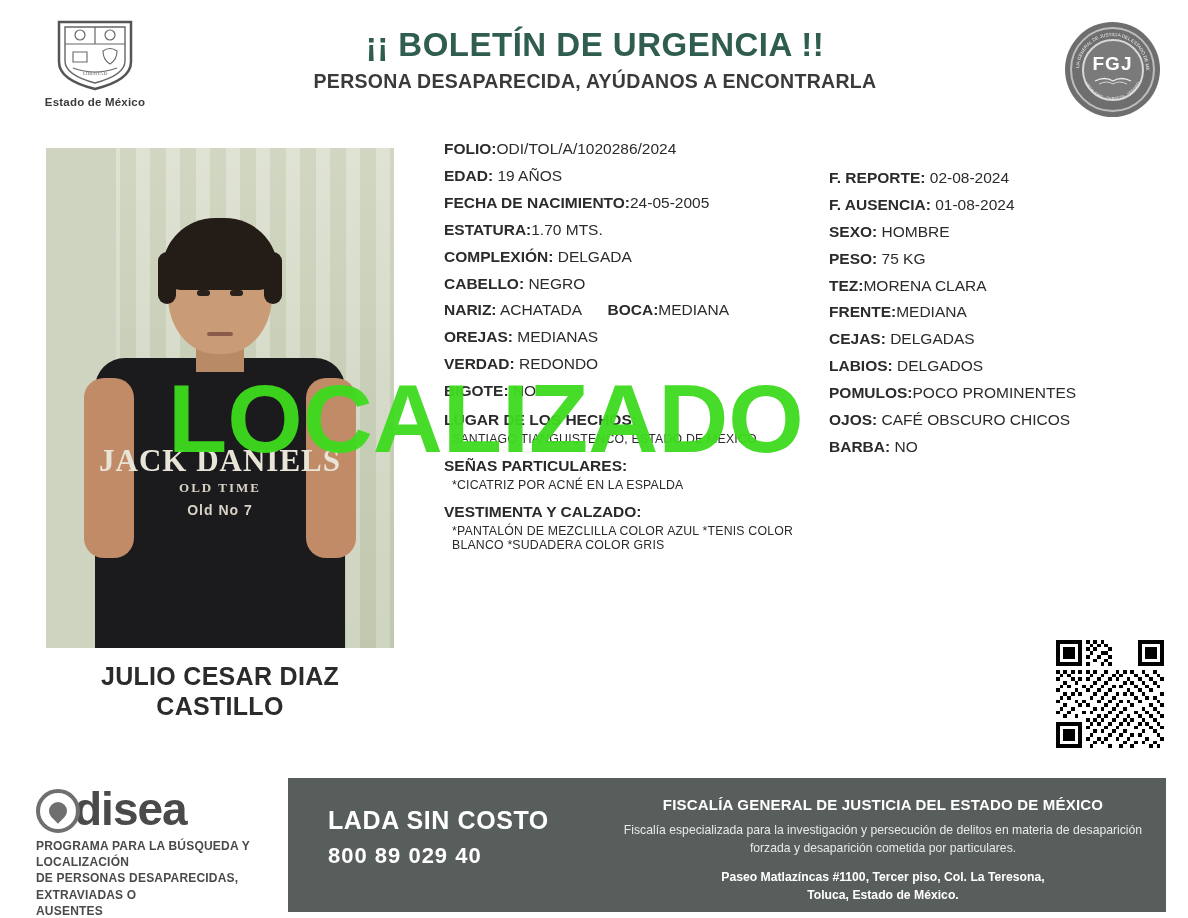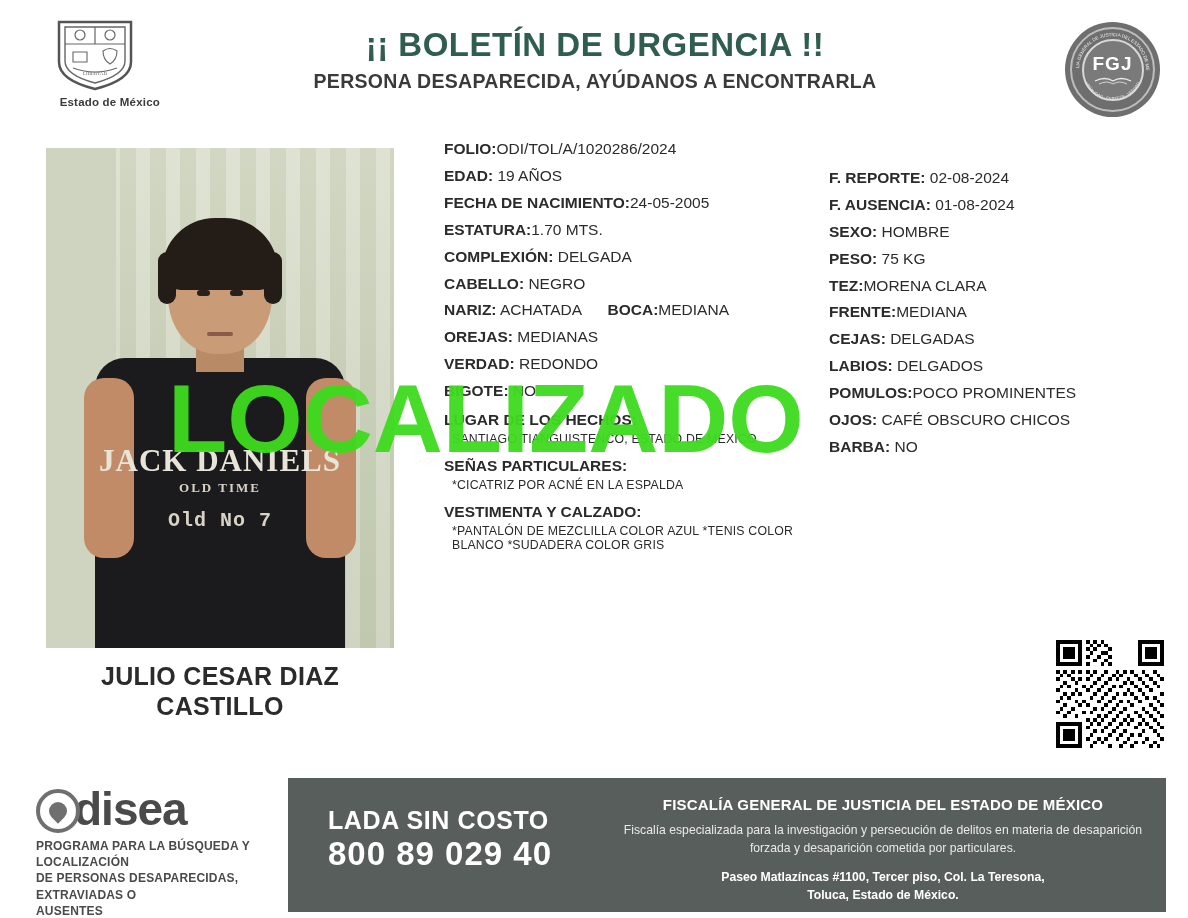--- a/index.html
+++ b/index.html
@@ -11,21 +11,21 @@
     color: #2a2a2a;
     position: relative;
     overflow: hidden;
   }
 
   
   .header {
     position: absolute; left:0; top:0; width:1188px; height:130px;
   }
   .edomex-seal {
-    position:absolute; left:30px; top:18px; width:130px; text-align:right;
+    position:absolute; left:30px; top:18px; width:130px; text-align:center;
   }
   .edomex-seal .shield {
     width:84px; height:74px; margin:0 auto;
     position:relative;
   }
   .edomex-seal .shield svg { display:block; }
   .edomex-seal .seal-label {
     font-size:11.5px; font-weight:bold; color:#3b3b3b; letter-spacing:0.2px;
     margin-top:4px;
   }
@@ -122,22 +122,22 @@
     color:#e9e4d8; font-family:"Liberation Serif", serif; font-weight:bold;
     font-size:31px; letter-spacing:1px; white-space:nowrap;
   }
   .ph-logo2 {
     position:absolute; left:50%; transform:translateX(-50%); top:262px;
     color:#d9d3c5; font-family:"Liberation Serif", serif; font-weight:bold;
     font-size:13px; letter-spacing:2px; white-space:nowrap;
   }
   .ph-logo3 {
     position:absolute; left:50%; transform:translateX(-50%); top:284px;
-    color:#d9d3c5; font-family:Liberation Mono, monospace; font-weight:bold;
-    font-size:20px; letter-spacing:1px; white-space:nowrap;margin-top:7px;
+    color:#d9d3c5; font-family:Liberation Sans, sans-serif; font-weight:bold;
+    font-size:14px; letter-spacing:1px; white-space:nowrap;
   }
 
   
   .fields { position:absolute; left:444px; top:140px; width:720px; }
   .col-left { position:absolute; left:0; top:0; width:385px; }
   .col-right { position:absolute; left:385px; top:28px; width:335px; }
   .row { margin-bottom:7.5px; font-size:15.5px; line-height:1.25; white-space:nowrap; }
   .lab { font-weight:bold; color:#2b2b2b; }
   .val { color:#2b2b2b; }
   .row.dual .lab2 { font-weight:bold; margin-left:22px; }
@@ -176,21 +176,21 @@
     background:#6f6f6f; border-radius:50% 50% 50% 0; transform:rotate(-45deg);
   }
   .odisea-sub { font-size:12px; font-weight:bold; color:#4a4a4a; line-height:1.35; margin-top:2px; letter-spacing:0.2px;}
   .odisea-phone { font-size:25px; font-weight:bold; color:#2f5d50; margin-top:6px; letter-spacing:0.3px;}
   .gray-panel {
     position:absolute; left:288px; top:0; width:878px; height:134px;
     background:#585e5c;
   }
   .lada { position:absolute; left:40px; top:28px; color:#ffffff; }
   .lada-t1 { font-size:25px; font-weight:bold; letter-spacing:0.6px; }
-  .lada-t2 { font-size:33px; font-weight:bold; letter-spacing:1px; margin-top:0; }
+  .lada-t2 { font-size:22px; font-weight:bold; letter-spacing:1px; margin-top:8px; }
   .fg-right { position:absolute; left:330px; top:18px; width:530px; text-align:center; color:#ffffff; }
   .fg-title { font-size:15px; font-weight:bold; letter-spacing:0.2px; }
   .fg-desc { font-size:12.2px; line-height:1.45; margin-top:9px; color:#e9e9e9; }
   .fg-addr { font-size:12.2px; font-weight:bold; line-height:1.45; margin-top:12px; }
 </style>
 </head>
 <body>
 
 <div class="header">
 

